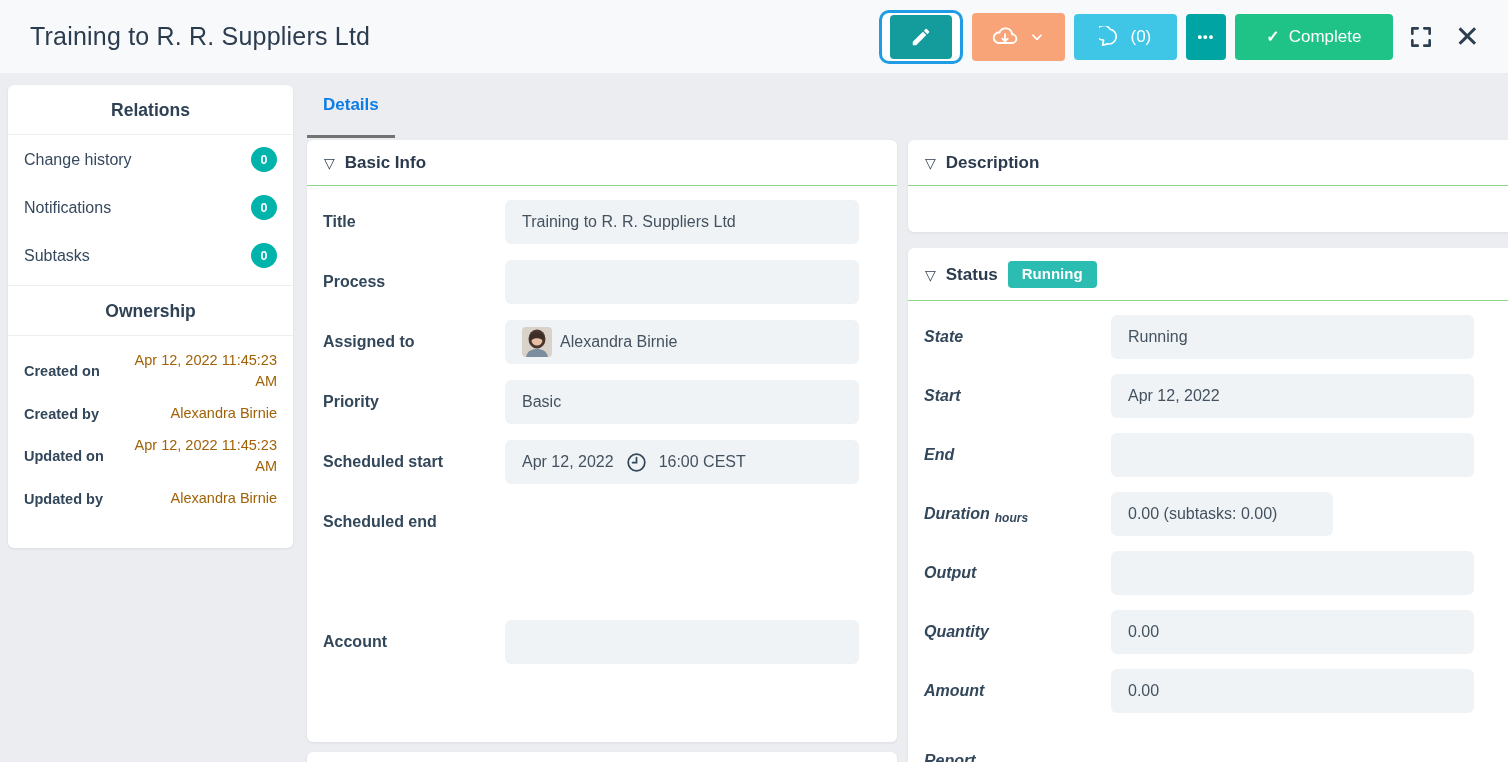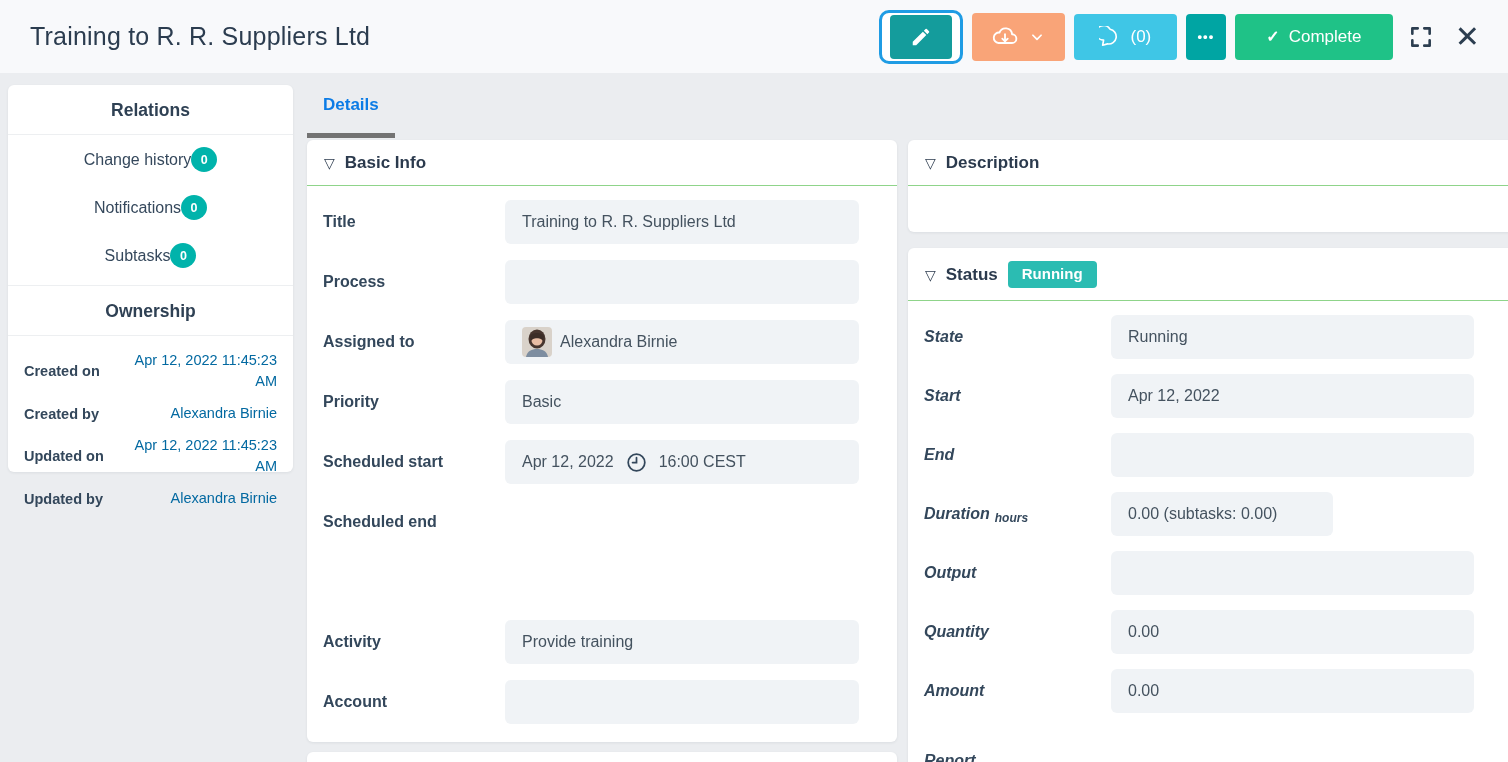--- a/index.html
+++ b/index.html
@@ -38,39 +38,39 @@
   .check-glyph { font-size:16px; font-weight:700; }
   
   .card { background:#fff; border-radius:6px; box-shadow:0 1px 3px rgba(40,50,60,.08); position:absolute; }
   .section-header {
     display:flex; align-items:center; gap:10px;
     padding:13px 17px 12px; font-size:17px; font-weight:700; color:#2b3a4d;
     border-bottom:1px solid #8fd48a;
   }
   .collapse-glyph { font-size:14px; color:#2b3a4d; font-weight:400; }
   
-  .sidebar { left:8px; top:85px; width:285px; height:387px; }
+  .sidebar { left:8px; top:85px; width:285px; height:463px; }
   .side-heading { text-align:center; font-size:17.5px; font-weight:700; color:#2f4154; padding:15px 0 13px; }
   .divider { border-bottom:1px solid #edeff1; }
-  .rel-item { display:flex; justify-content:center; align-items:center; padding:12px 16px 11px; cursor:pointer; }
+  .rel-item { display:flex; justify-content:space-between; align-items:center; padding:12px 16px 11px; cursor:pointer; }
   .rel-label { font-size:16px; color:#35485c; }
   .count-badge {
     min-width:26px; height:25px; border-radius:50%;
     background:#00b3ab; color:#fff; font-size:12.5px; font-weight:700;
     display:flex; align-items:center; justify-content:center;
   }
   .meta-rows { padding:14px 16px 0; }
   .meta-row { display:flex; justify-content:space-between; align-items:center; margin-bottom:11px; }
   .meta-label { font-size:14.5px; font-weight:700; color:#33475b; white-space:nowrap; }
-  .meta-value { font-size:14.5px; color:#0369a1; text-align:right; max-width:158px; line-height:1.45; }
+  .meta-value { font-size:14.5px; color:#a16207; text-align:right; max-width:158px; line-height:1.45; }
   
   .tabs { position:absolute; left:307px; top:85px; height:55px; display:flex; }
   .tab {
     padding:10px 16px 0; font-size:17px; font-weight:700; color:#0c7ce6;
-    border-bottom:5px solid #737373; height:53px; cursor:pointer;
+    border-bottom:3px solid #737373; height:53px; cursor:pointer;
   }
   
   .fields { padding-top:14px; }
   .frow { display:flex; align-items:center; margin:0 0 16px 16px; min-height:44px; }
   .flabel { width:182px; padding-right:6px; font-size:16px; font-weight:700; color:#33475b; line-height:1.25; }
   .flabel .unit { display:block; font-size:12.5px; font-weight:700; margin:3px 0 0 8px; color:#33475b; }
   .fbox {
     width:354px; height:44px; background:#f0f3f6; border-radius:6px;
     display:flex; align-items:center; padding:0 17px; font-size:16px; color:#44525f;
     cursor:pointer; gap:8px;
@@ -236,26 +236,20 @@
           </svg>
         <span>16:00 CEST</span>
       </div>
     </div>
     <div class="frow">
       <div class="flabel">Scheduled end</div>
     </div>
     <div class="frow">
     </div>
     <div class="frow">
-      <div class="flabel">Activity</div>
-      <div class="fbox">
-          <span>Provide training</span>
-        </div>
-    </div>
-    <div class="frow">
       <div class="flabel">Account</div>
       <div class="fbox">
           <span></span>
         </div>
     </div>
   </div>
 </div>
 
 <div class="card card-next"></div>
 

